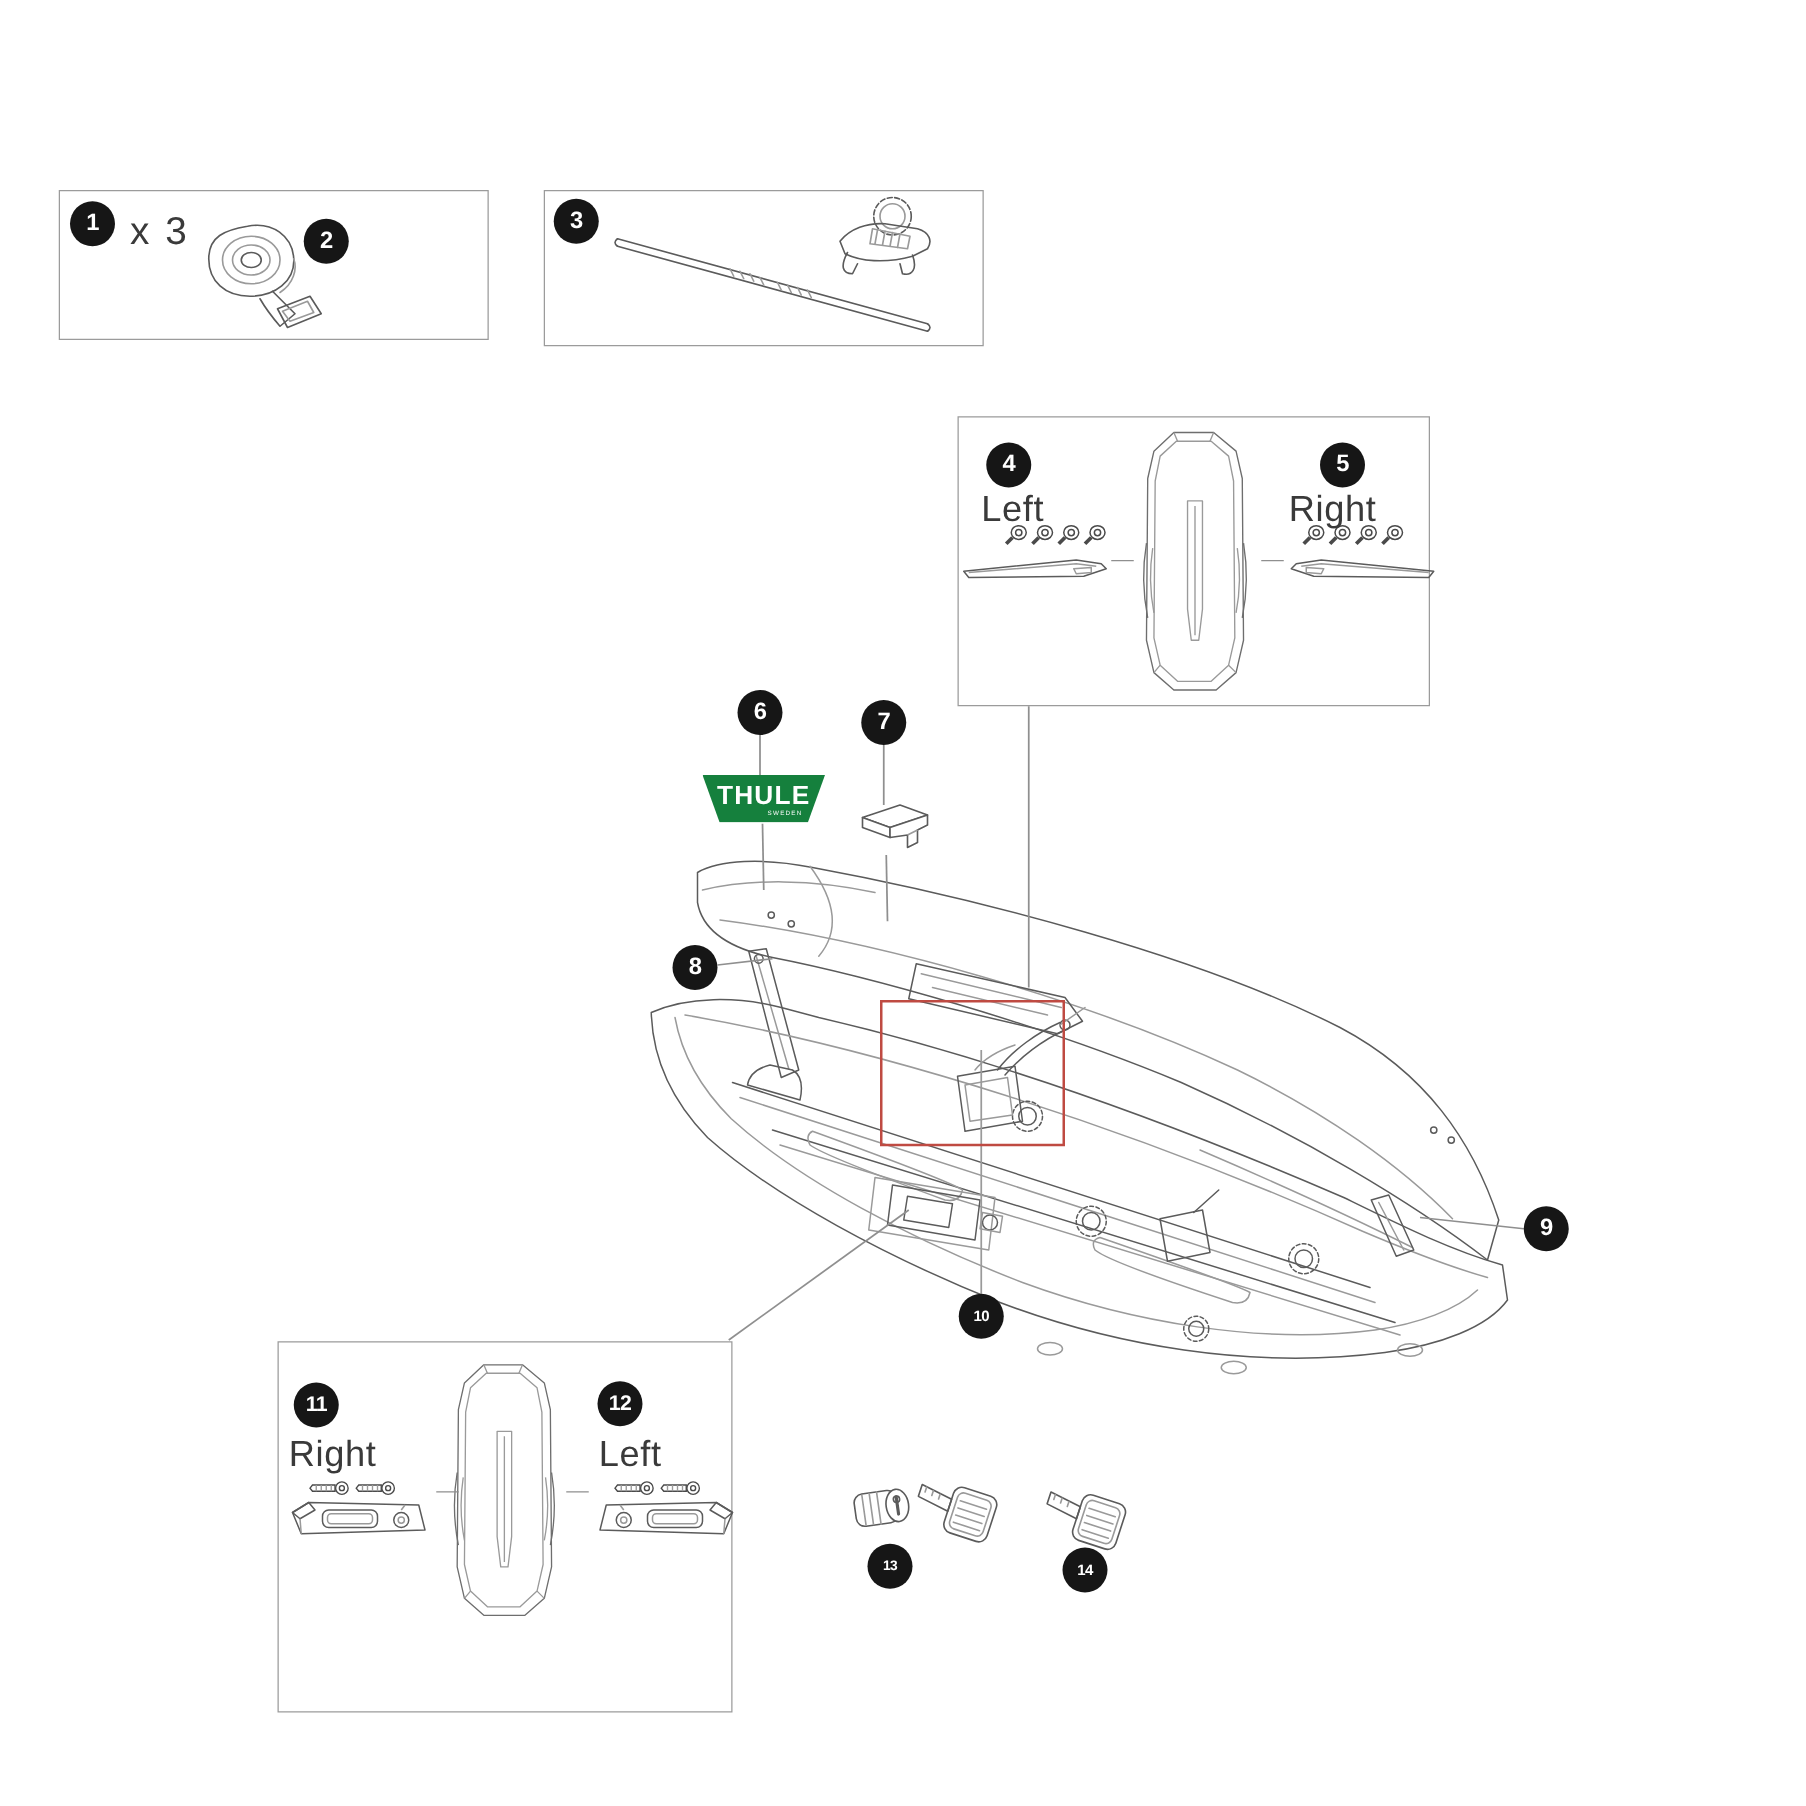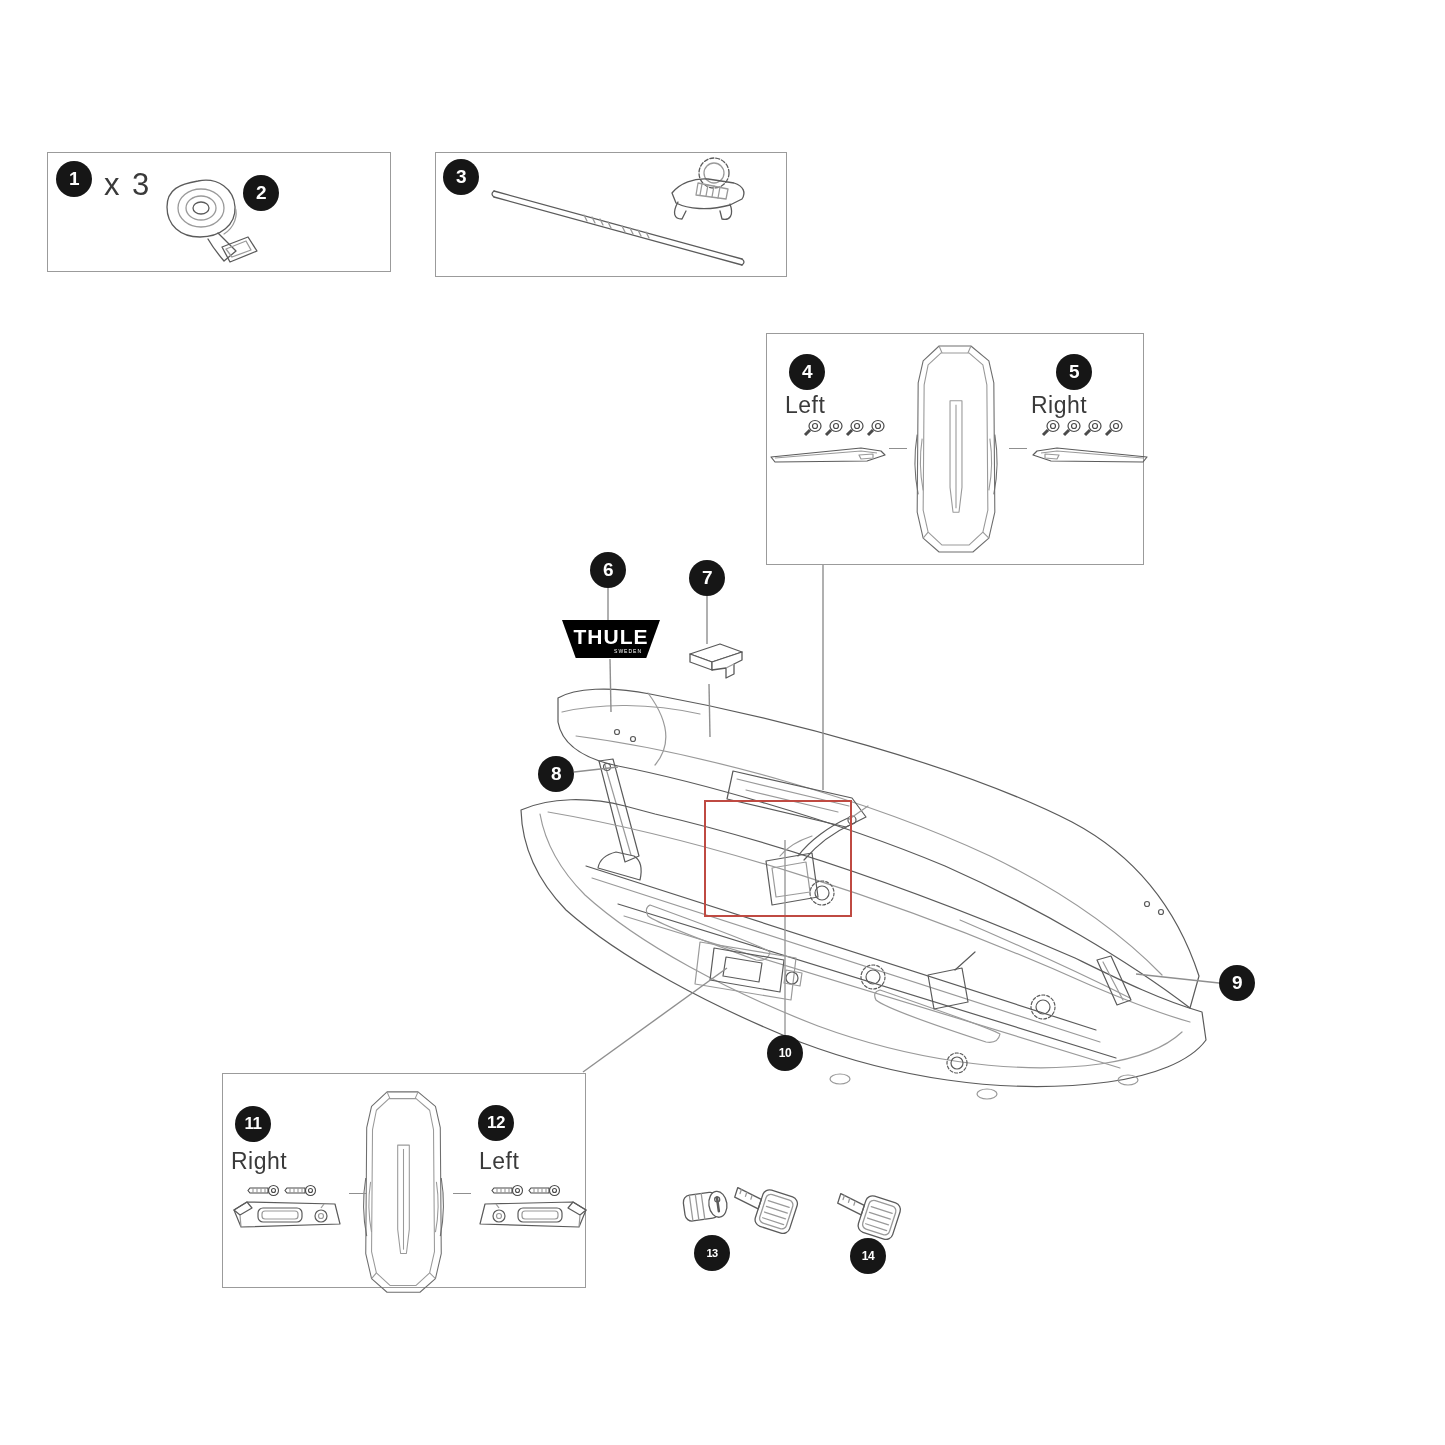--- a/index.html
+++ b/index.html
@@ -9,27 +9,27 @@
   }
   .partbox{
     position:absolute;background:#ffffff;border:1px solid #9b9b9b;box-sizing:border-box;
   }
   .callout{
     position:absolute;width:36px;height:36px;border-radius:50%;
     background:#161616;color:#ffffff;display:flex;align-items:center;justify-content:center;
     font-weight:bold;font-size:19px;letter-spacing:-0.5px;z-index:30;
   }
   .side-label{
-    position:absolute;font-size:23px;color:#3a3a3a;letter-spacing:0.5px;z-index:20;
+    position:absolute;font-size:29px;color:#3a3a3a;letter-spacing:0.5px;z-index:20;
   }
   .qty-label{
     position:absolute;font-size:31px;color:#3a3a3a;letter-spacing:2px;z-index:20;
   }
   .thule-badge{
-    position:absolute;left:562px;top:620px;width:98px;height:38px;background:#000000;
+    position:absolute;left:562px;top:620px;width:98px;height:38px;background:#15803d;
     clip-path:polygon(0 0,100% 0,86% 100%,14% 100%);
     display:flex;align-items:center;justify-content:center;z-index:10;
   }
   .thule-badge .logo-main{
     color:#ffffff;font-weight:bold;font-size:21px;letter-spacing:1px;margin-top:-4px;
   }
   .thule-badge .logo-sub{
     position:absolute;right:18px;bottom:4px;color:#ffffff;font-size:5px;letter-spacing:1px;
   }
   .red-rect{
@@ -290,21 +290,21 @@
       <path d="M4,14 L4,22 L26,30 L26,22 Z"></path>
       <path d="M26,22 L56,12 L56,20 L48,24 L48,34 L40,38 L40,28 L26,30 Z"></path>
       <path d="M40,28 L48,24" fill="none" stroke="#9a9a9a"></path>
     </g>
   </svg>
 
   <div class="callout" style="left:538px;top:756px;">8</div>
   <div class="callout" style="left:1219px;top:965px;">9</div>
   <div class="callout" style="left:767px;top:1035px;font-size:12px;">10</div>
 
-  <div class="partbox" style="left:222px;top:1073px;width:364px;height:215px;">
+  <div class="partbox" style="left:222px;top:1073px;width:364px;height:297px;">
     <div class="callout" style="left:12px;top:32px;font-size:17px;">11</div>
     <div class="side-label" style="left:8px;top:74px;">Right</div>
     <div class="callout" style="left:255px;top:31px;font-size:17px;">12</div>
     <div class="side-label" style="left:256px;top:74px;">Left</div>
 
     <svg class="absvg" style="left:24px;top:109px;" width="72" height="18" viewBox="0 0 72 18">
       <g fill="none" stroke="#4a4a4a" stroke-width="1.1">
         <g transform="translate(0,0)">
             <path d="M3,5 L21,5 L21,10 L3,10 L1,7.5 Z"></path>
             <path d="M6,5 L6,10 M10,5 L10,10 M14,5 L14,10 M18,5 L18,10" stroke="#9a9a9a"></path>

